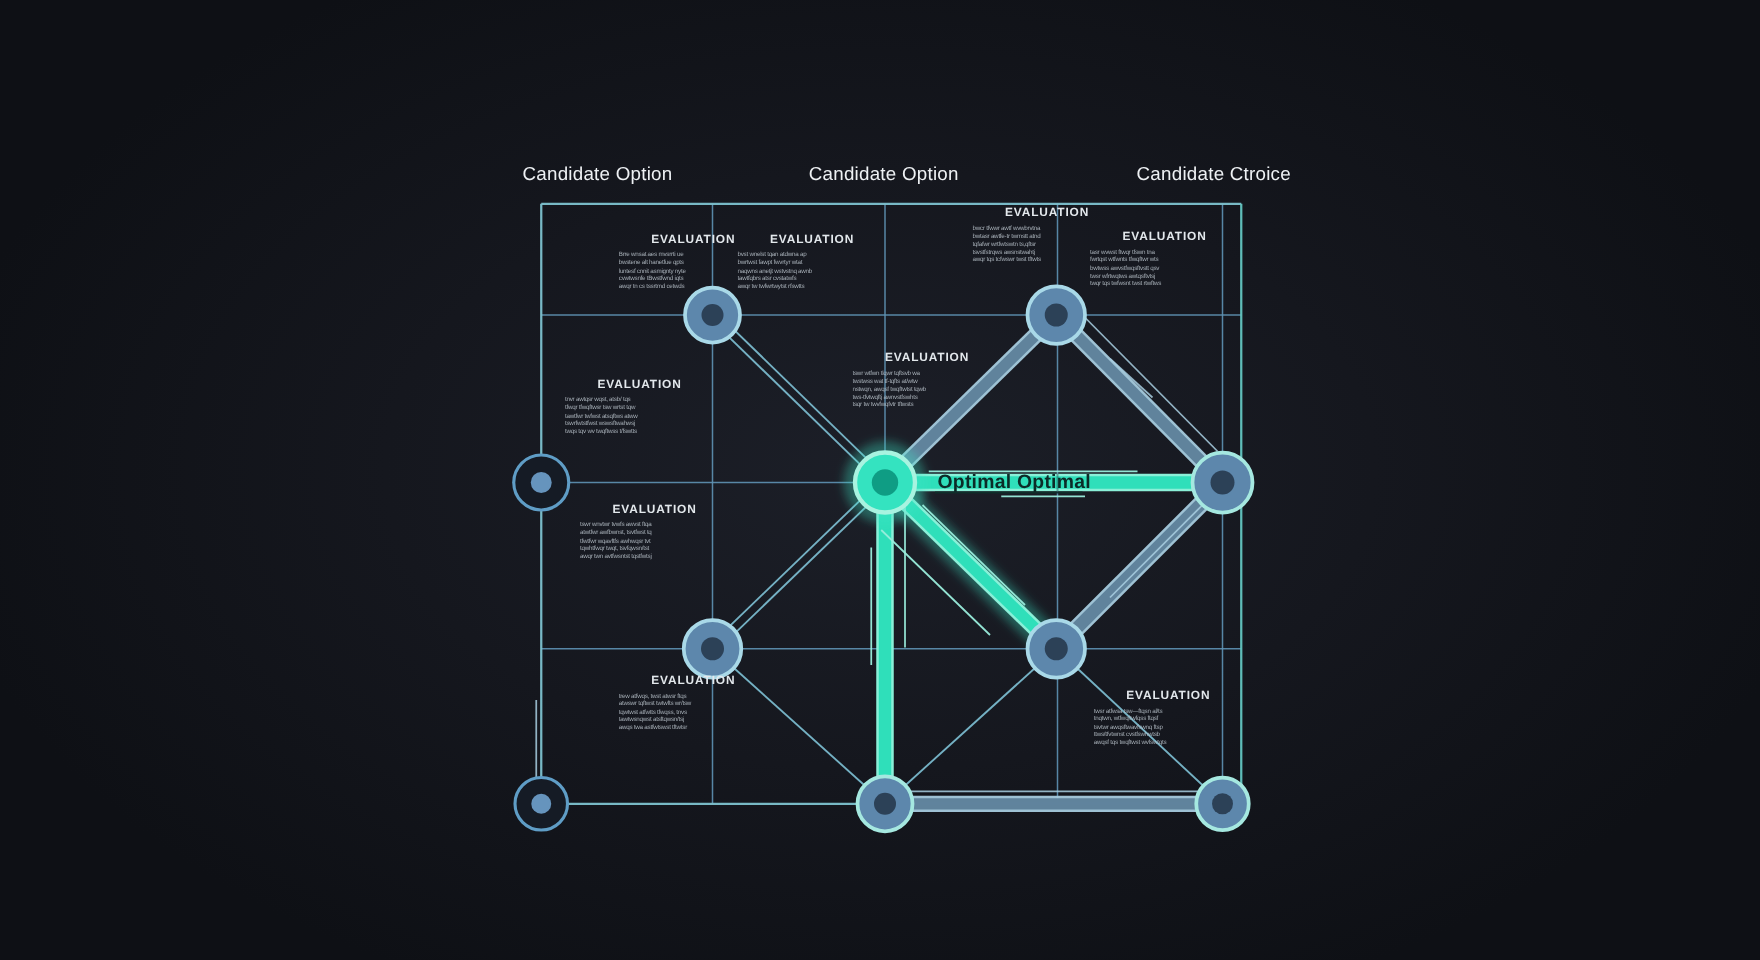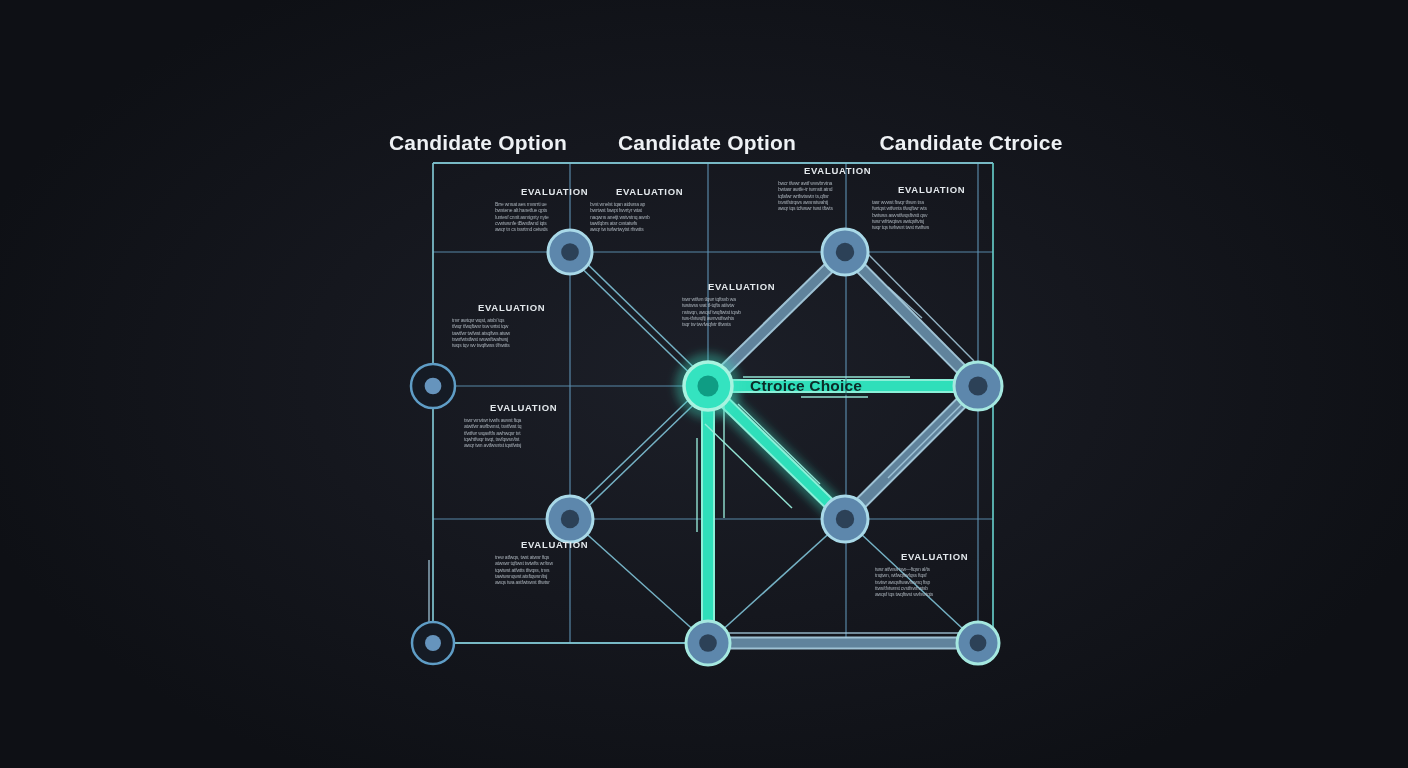--- a/index.html
+++ b/index.html
@@ -6,21 +6,21 @@
   .stage{
     position:relative;width:1408px;height:768px;overflow:hidden;
     font-family:"Liberation Sans",sans-serif;
     background:
       radial-gradient(ellipse 760px 460px at 50% 49%, #1c1f28 0%, #15171e 52%, #0e1015 100%),
       #101218;
   }
   .stage svg{position:absolute;left:0;top:0;}
   .col-header{
     position:absolute;top:131px;transform:translateX(-50%);
-    font-size:21px;font-weight:700;color:#eef1f4;letter-spacing:.2px;white-space:nowrap;
+    font-size:15px;font-weight:400;color:#eef1f4;letter-spacing:.2px;white-space:nowrap;
   }
   .eval{position:absolute;width:72px;}
   .eval-h{
     font-size:9.5px;font-weight:700;color:#e3e8ec;letter-spacing:.7px;white-space:nowrap;
     margin-bottom:4px;
     padding-left:26px;
   }
   .eval-b{font-size:5px;line-height:6.3px;color:rgba(188,198,206,.85);letter-spacing:-.2px;}
   .eval-b div{white-space:nowrap;overflow:hidden;width:60px;}
   .optimal{
@@ -210,14 +210,14 @@
         <div class="eval-b">
           <div>twsr atfwsa tsw—ftqsn al/ts</div>
           <div>tnqtwn, wtfwqftwfqss ftqsf</div>
           <div>tsvtwr awqsftwavfswnq ftsp</div>
           <div>ttws/tfvtwnst cvstfswhwtsb</div>
           <div>awqsf tqs twqftwst wvfswtqts</div>
         </div>
       </div>
     </div>
 
-  <div class="optimal">Ctroice Choice</div>
+  <div class="optimal">Optimal Optimal</div>
 </div>
 
 </body></html>

